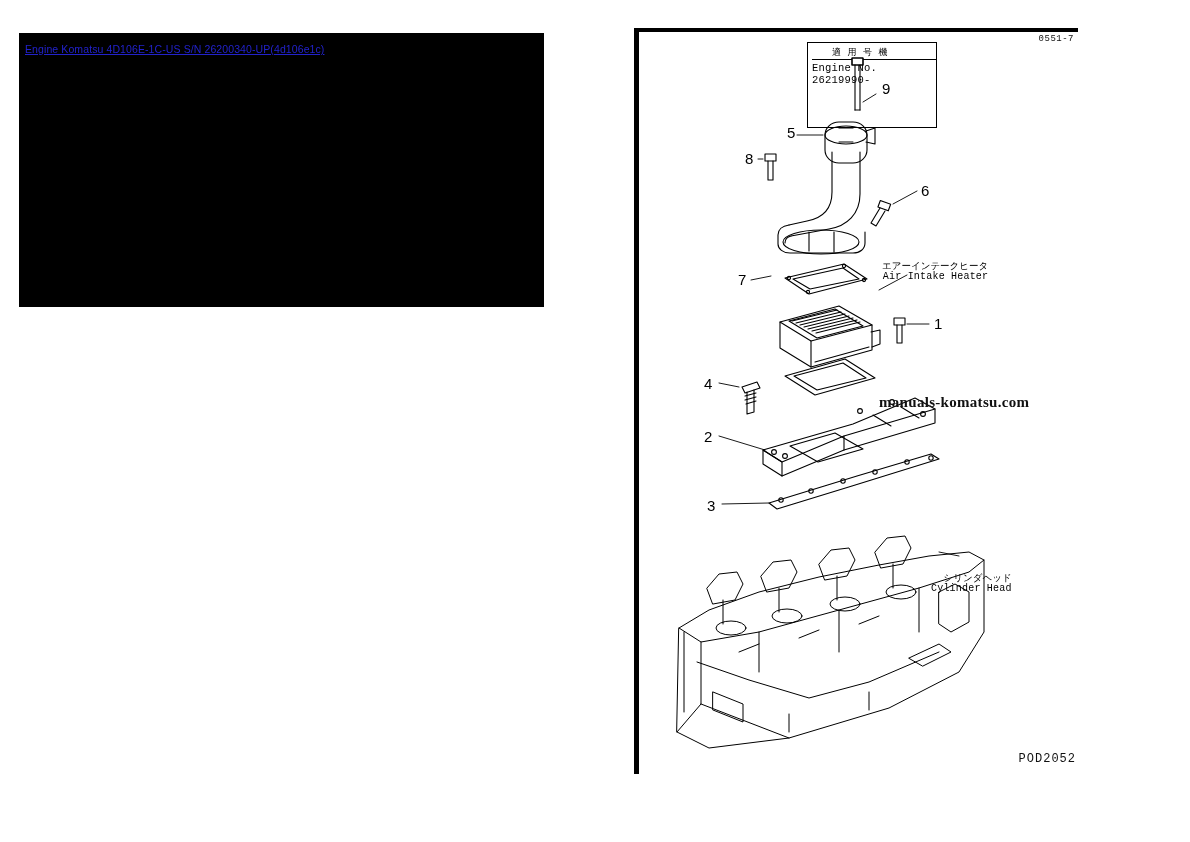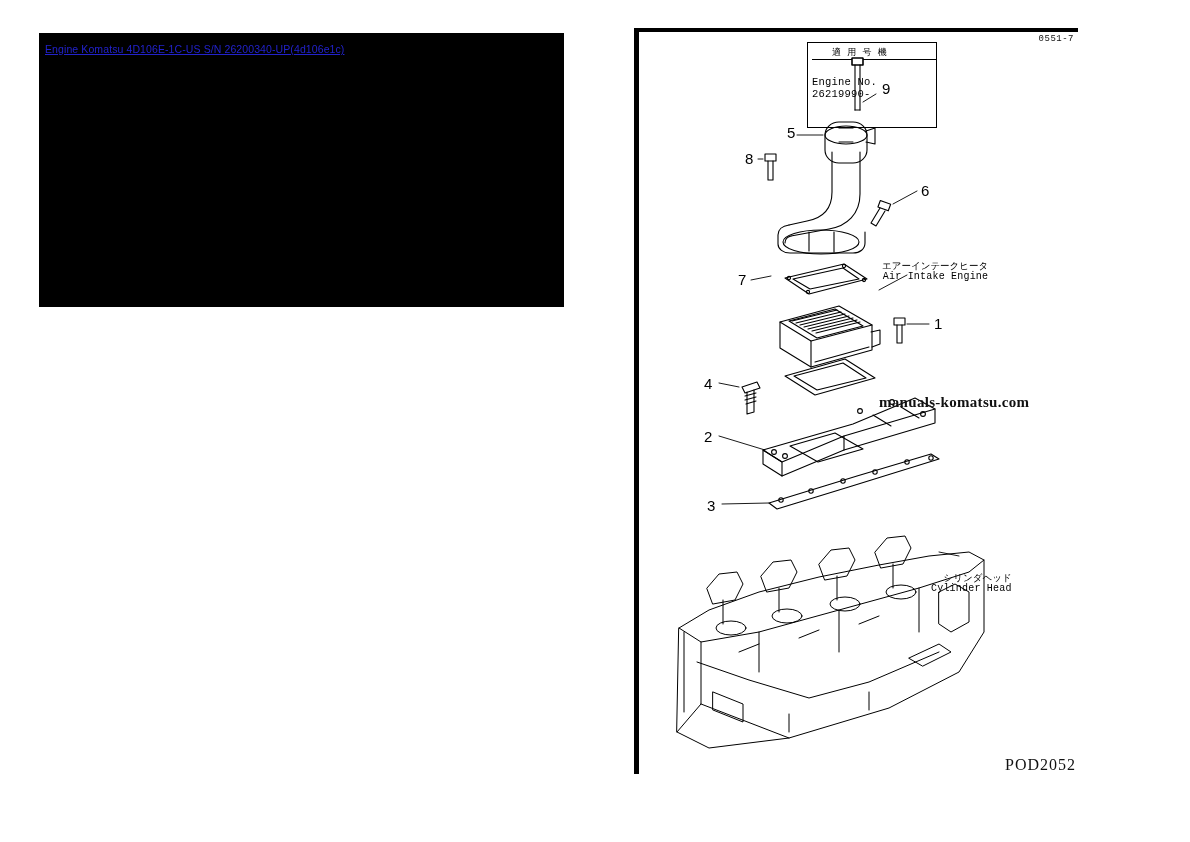--- a/index.html
+++ b/index.html
@@ -15,21 +15,21 @@
   #page {
     position: relative;
     width: 1190px;
     height: 842px;
     background: #ffffff;
   }
 
   
   .left-panel {
     position: absolute;
-    left: 39px;
+    left: 19px;
     top: 33px;
     width: 525px;
     height: 274px;
     background: #000000;
   }
   .left-link {
     position: absolute;
     left: 6px;
     top: 10px;
     color: #2222cc;
@@ -63,57 +63,57 @@
     right: 4px;
     top: 2px;
     font-size: 9px;
     color: #111;
     font-family: "Liberation Mono", monospace;
     letter-spacing: 0.5px;
   }
   .sheet-code-bottom {
     position: absolute;
     right: 2px;
-    bottom: 0;
-    font-size: 16px;
+    bottom: 8px;
+    font-size: 12px;
     color: #111;
-    font-family: Liberation Serif, serif;
+    font-family: Liberation Mono, monospace;
     letter-spacing: 1px;
   }
 
   
   .note-box {
     position: absolute;
     left: 168px;
     top: 10px;
     width: 128px;
     height: 84px;
     border: 1.3px solid #000;
     background: #fff;
   }
   .note-title {
     position: absolute;
     left: 24px;
     top: 3px;
     font-size: 9px;
     letter-spacing: 2px;
     color: #000;
-    font-family: Liberation Serif, serif;
+    font-family: Liberation Sans, sans-serif;
   }
   .note-sub {
     position: absolute;
     left: 4px;
     top: 16px;
     font-size: 10.5px;
     color: #000;
     font-family: "Liberation Mono", monospace;
     letter-spacing: 0.2px;
     border-top: 1.2px solid #000;
     width: 124px;
-    padding-top: 16px;
+    padding-top: 2px;
   }
 
   
   .watermark {
     position: absolute;
     left: 240px;
     top: 362px;
     font-size: 15px;
     font-weight: bold;
     color: #111;
@@ -313,21 +313,21 @@
       <div class="callout" style="left:106px; top:118px;">8</div>
       <div class="callout" style="left:282px; top:150px;">6</div>
       <div class="callout" style="left:99px; top:239px;">7</div>
       <div class="callout" style="left:295px; top:283px;">1</div>
       <div class="callout" style="left:65px; top:343px;">4</div>
       <div class="callout" style="left:65px; top:396px;">2</div>
       <div class="callout" style="left:68px; top:465px;">3</div>
 
       <div class="caption" style="left:243px; top:228px;">
         <span>エアーインテークヒータ</span>
-        <span class="en">Air Intake Engine</span>
+        <span class="en">Air Intake Heater</span>
       </div>
 
       <div class="caption" style="left:292px; top:500px;margin-top:40px;">
         <span>シリンダヘッド</span>
         <span class="en">Cylinder Head</span>
       </div>
 
       <div class="watermark">manuals-komatsu.com</div>
 
     </div>

